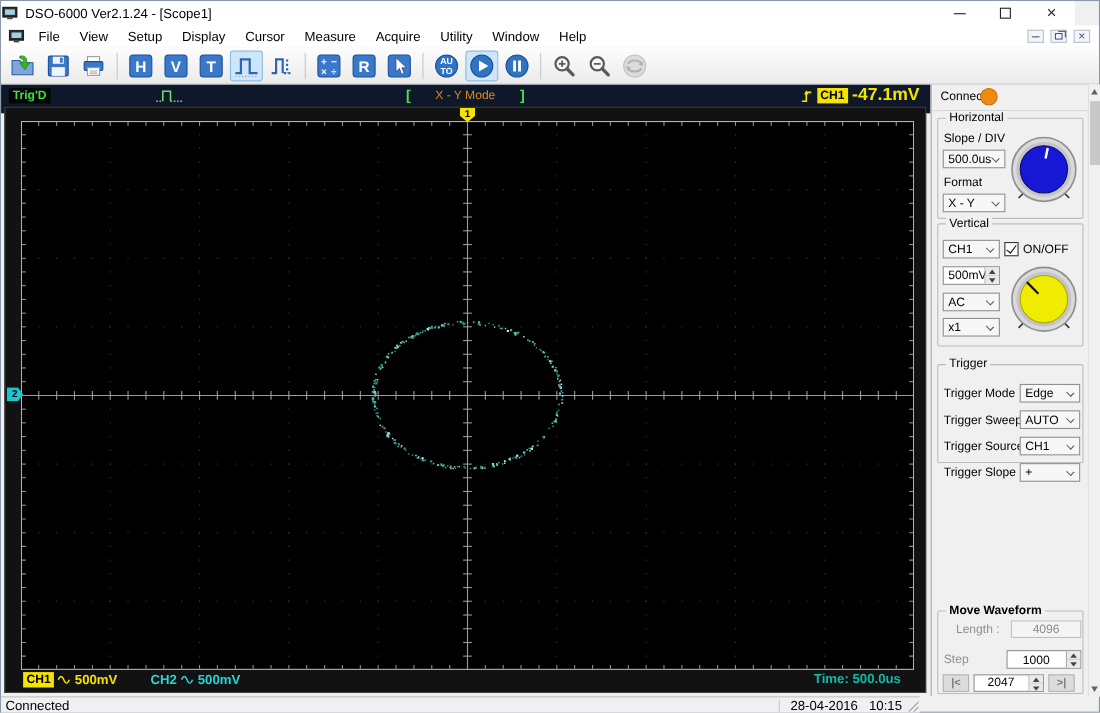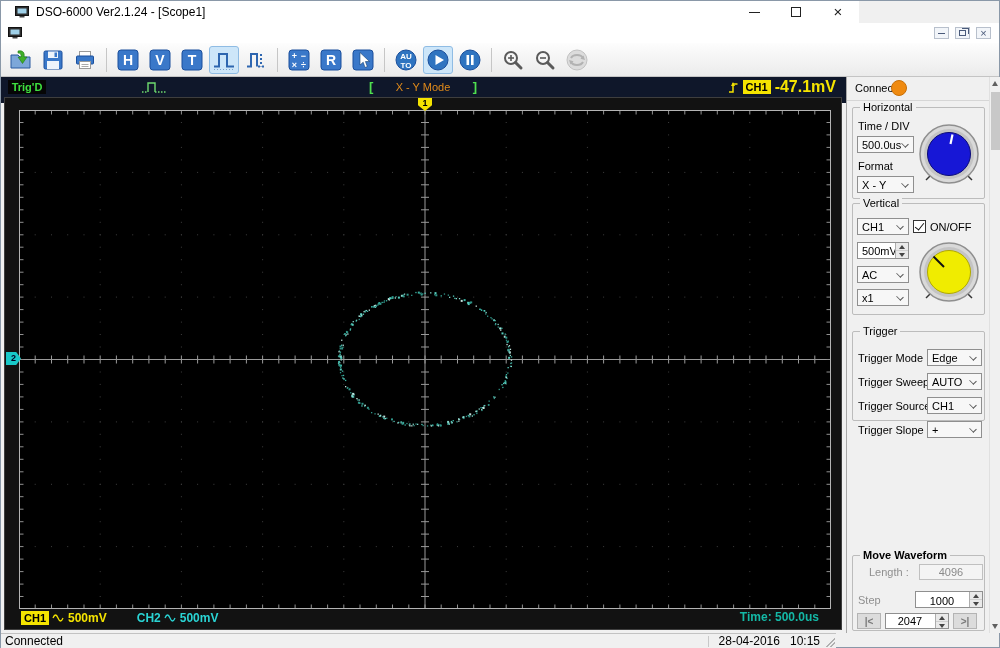--- a/index.html
+++ b/index.html
@@ -1,21 +1,21 @@
 <!DOCTYPE html>
 <html><head>
 <meta charset="utf-8">
 <style>
   * { margin:0; padding:0; box-sizing:border-box; }
   html,body { width:1000px; height:648px; }
   body { font-family:"Liberation Sans",sans-serif; font-size:12px; color:#000; background:#f0f0f0; position:relative; overflow:hidden; }
   #app { position:absolute; inset:0; border:1px solid #8a98a8; background:#f0f0f0; }
 
   
-  .titlebar { position:absolute; top:0; left:0; width:858px; height:22px; background:#fff; display:flex; align-items:center; padding-left:14px; }
+  .titlebar { position:absolute; top:0; left:0; width:976px; height:22px; background:#fff; display:flex; align-items:center; padding-left:1px; }
   .title-text { margin-left:7px; font-size:12px; }
   .win-controls { margin-left:auto; display:flex; height:100%; }
   .win-btn { width:42px; display:flex; align-items:center; justify-content:center; }
   .glyph-min { width:11px; height:1px; background:#222; display:block; }
   .glyph-max { width:10px; height:10px; border:1px solid #222; display:block; }
   .glyph-close { font-size:15px; line-height:10px; color:#222; }
 
   
   .menubar { position:absolute; top:22px; left:0; width:998px; height:20px; background:#fff; display:flex; align-items:center; padding-left:7px; }
   .menu-item { padding:2px 9px; font-size:12px; }
@@ -118,20 +118,32 @@
         </div>
     </div>
   </div>
 
   <div class="menubar">
     <svg width="14" height="12" style="margin-right:4px">
         <rect x="0.5" y="0.5" width="13" height="9" fill="#2e2e2e" stroke="#111"></rect>
         <rect x="2.5" y="2.5" width="9" height="5" fill="#9fd0e8"></rect>
         <rect x="4.5" y="10" width="5" height="1.5" fill="#444"></rect>
       </svg>
+    <div id="menu-items" style="display:flex">
+        <div class="menu-item">File</div>
+        <div class="menu-item">View</div>
+        <div class="menu-item">Setup</div>
+        <div class="menu-item">Display</div>
+        <div class="menu-item">Cursor</div>
+        <div class="menu-item">Measure</div>
+        <div class="menu-item">Acquire</div>
+        <div class="menu-item">Utility</div>
+        <div class="menu-item">Window</div>
+        <div class="menu-item">Help</div>
+      </div>
     <div class="child-controls">
       <div class="child-btn">
           <span class="cg-min"></span>
         </div>
       <div class="child-btn">
           <span class="cg-restore"></span>
         </div>
       <div class="child-btn">
           <span class="cg-close">×</span>
         </div>
@@ -1496,21 +1508,21 @@
     </div>
   </div>
 
   <div class="panel">
     <span class="connect-label">Connect:</span>
     <div class="connect-dot"></div>
     <div class="panel-div"></div>
 
     <div class="group" style="left:5px; top:30px; width:133px; height:92px;">
       <span class="legend">Horizontal</span>
-      <span class="plabel" style="left:5px; top:12px;">Time / DIV</span>
+      <span class="plabel" style="left:5px; top:12px;">Slope / DIV</span>
       <div class="dd" style="left:4px; top:28px; width:57px;">
         <span>500.0us</span>
           <span class="chev"></span>
       </div>
       <span class="plabel" style="left:5px; top:52px;">Format</span>
       <div class="dd" style="left:4px; top:68px; width:57px;">
         <span>X - Y</span>
           <span class="chev"></span>
       </div>
       <svg class="knob" style="left:62px; top:10px;" width="68" height="72">

